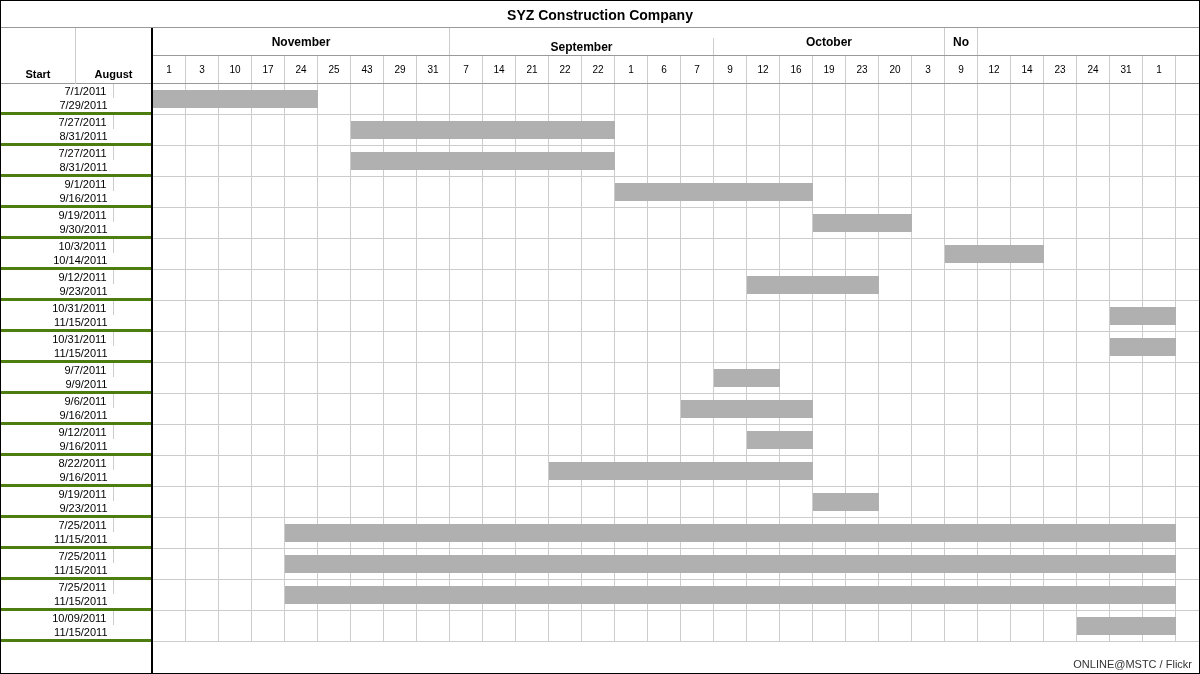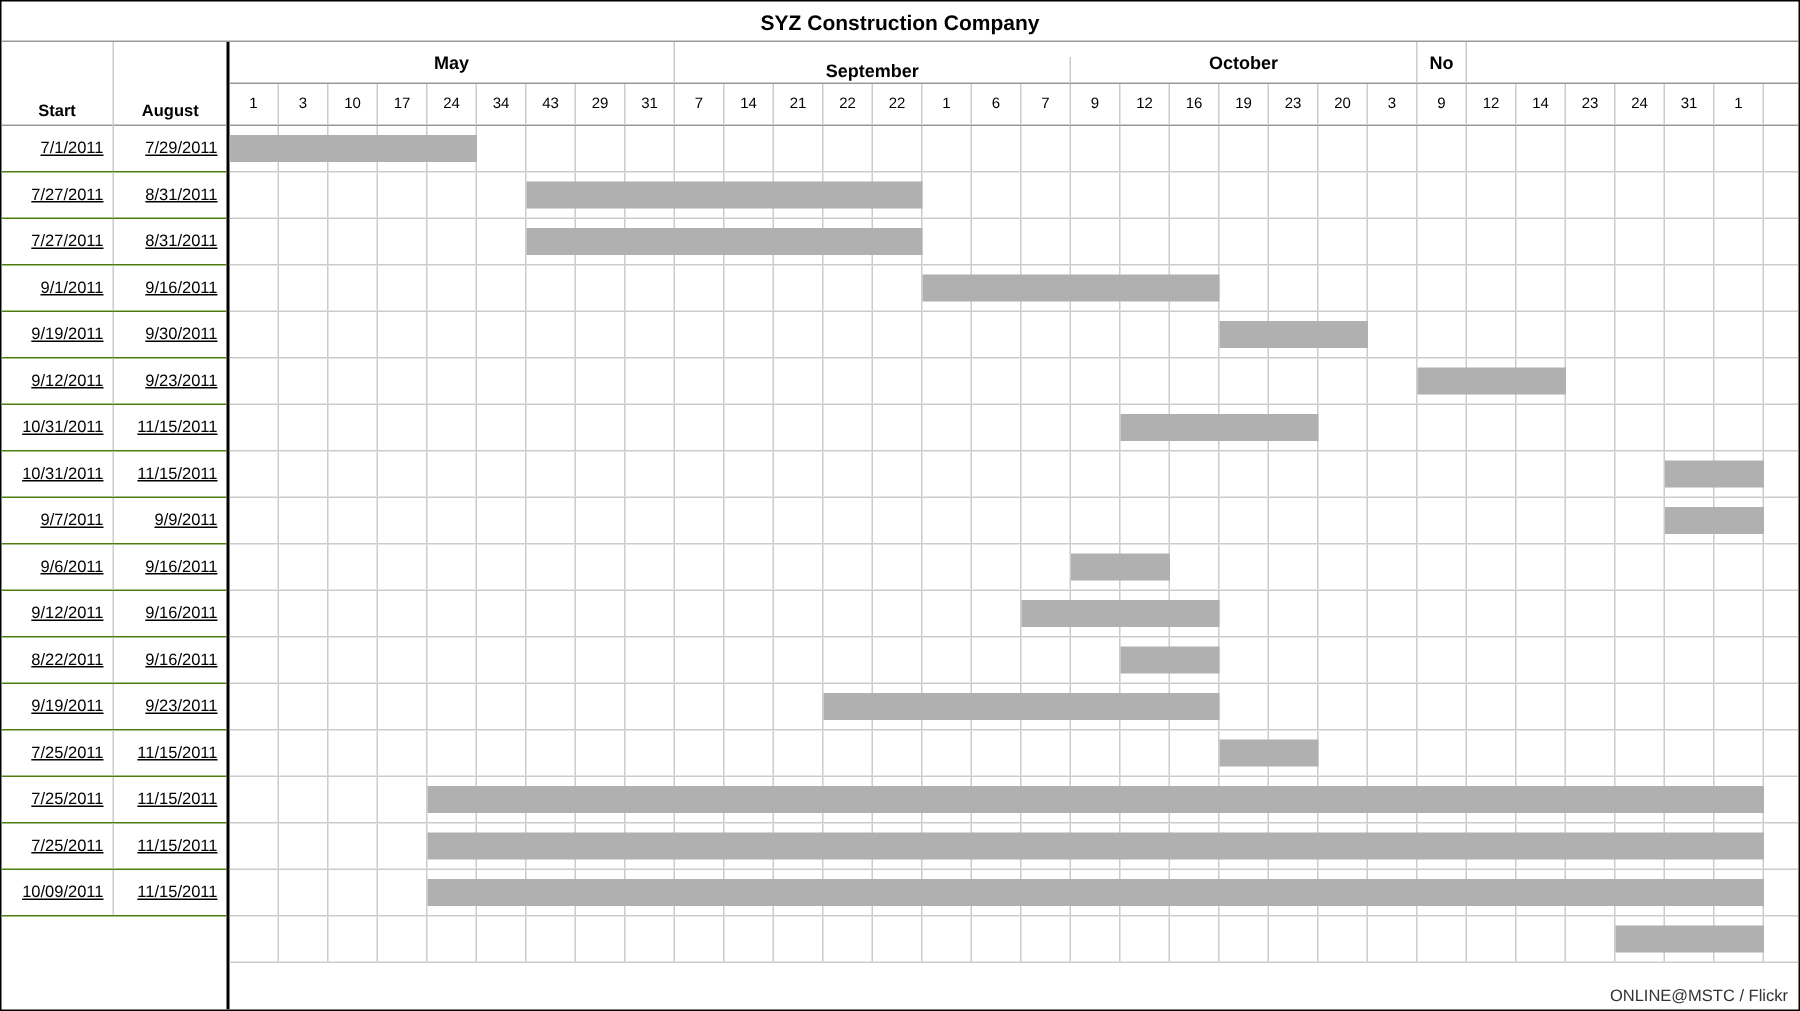--- a/index.html
+++ b/index.html
@@ -56,25 +56,24 @@
     .col-start-header { width: 75px; }
     .col-finish-header { width: 75px; border-right: none; }
 
     .left-data-rows {
       display: flex;
       flex-direction: column;
       flex: 1;
     }
     .left-row {
       display: flex;
-      flex-direction: row;
-      border-bottom: 1px solid #4d7c0f;
+      flex-direction: column;
+      border-bottom: 3px solid #4d7c0f;
       height: 31px;
       align-items: center;
-      text-decoration: underline;
     }
     .cell-start, .cell-finish {
       display: flex;
       align-items: center;
       justify-content: flex-end;
       padding-right: 6px;
       height: 100%;
     }
     .cell-start { width: 75px; border-right: 1px solid #ccc; }
     .cell-finish { width: 75px; }
@@ -176,20 +175,24 @@
   </div>
           <div class="left-row">
     <div class="cell-start">9/1/2011</div>
     <div class="cell-finish">9/16/2011</div>
   </div>
           <div class="left-row">
     <div class="cell-start">9/19/2011</div>
     <div class="cell-finish">9/30/2011</div>
   </div>
           <div class="left-row">
+    <div class="cell-start">10/3/2011</div>
+    <div class="cell-finish">10/14/2011</div>
+  </div>
+          <div class="left-row">
     <div class="cell-start">9/12/2011</div>
     <div class="cell-finish">9/23/2011</div>
   </div>
           <div class="left-row">
     <div class="cell-start">10/31/2011</div>
     <div class="cell-finish">11/15/2011</div>
   </div>
           <div class="left-row">
     <div class="cell-start">10/31/2011</div>
     <div class="cell-finish">11/15/2011</div>
@@ -228,32 +231,32 @@
   </div>
           <div class="left-row">
     <div class="cell-start">10/09/2011</div>
     <div class="cell-finish">11/15/2011</div>
   </div>
         </div>
     </div>
 
     <div class="right-area">
       <div class="month-header-row" id="month-header-row">
-          <div class="month-label" style="width: 297px; min-width: 297px;">May</div>
+          <div class="month-label" style="width: 297px; min-width: 297px;">November</div>
           <div class="month-label" style="width: 264px; min-width: 264px; margin-top: 10px;">September</div>
           <div class="month-label" style="width: 231px; min-width: 231px;">October</div>
           <div class="month-label" style="width: 33px; min-width: 33px;">No</div>
         </div>
       <div class="date-header-row" id="date-header-row">
           <div class="date-cell" style="width: 33px; min-width: 33px;">1</div>
           <div class="date-cell" style="width: 33px; min-width: 33px;">3</div>
           <div class="date-cell" style="width: 33px; min-width: 33px;">10</div>
           <div class="date-cell" style="width: 33px; min-width: 33px;">17</div>
           <div class="date-cell" style="width: 33px; min-width: 33px;">24</div>
-          <div class="date-cell" style="width: 33px; min-width: 33px;">34</div>
+          <div class="date-cell" style="width: 33px; min-width: 33px;">25</div>
           <div class="date-cell" style="width: 33px; min-width: 33px;">43</div>
           <div class="date-cell" style="width: 33px; min-width: 33px;">29</div>
           <div class="date-cell" style="width: 33px; min-width: 33px;">31</div>
           <div class="date-cell" style="width: 33px; min-width: 33px;">7</div>
           <div class="date-cell" style="width: 33px; min-width: 33px;">14</div>
           <div class="date-cell" style="width: 33px; min-width: 33px;">21</div>
           <div class="date-cell" style="width: 33px; min-width: 33px;">22</div>
           <div class="date-cell" style="width: 33px; min-width: 33px;">22</div>
           <div class="date-cell" style="width: 33px; min-width: 33px;">1</div>
           <div class="date-cell" style="width: 33px; min-width: 33px;">6</div>

